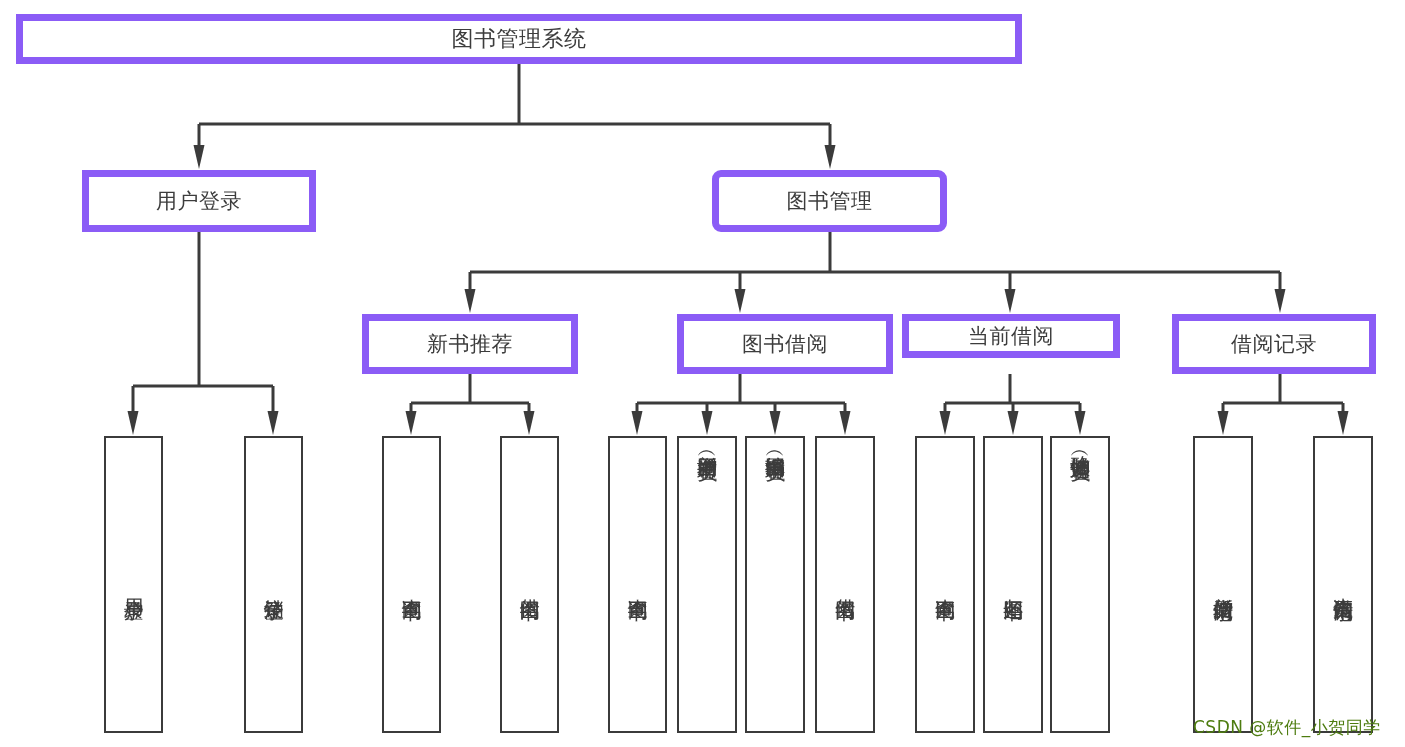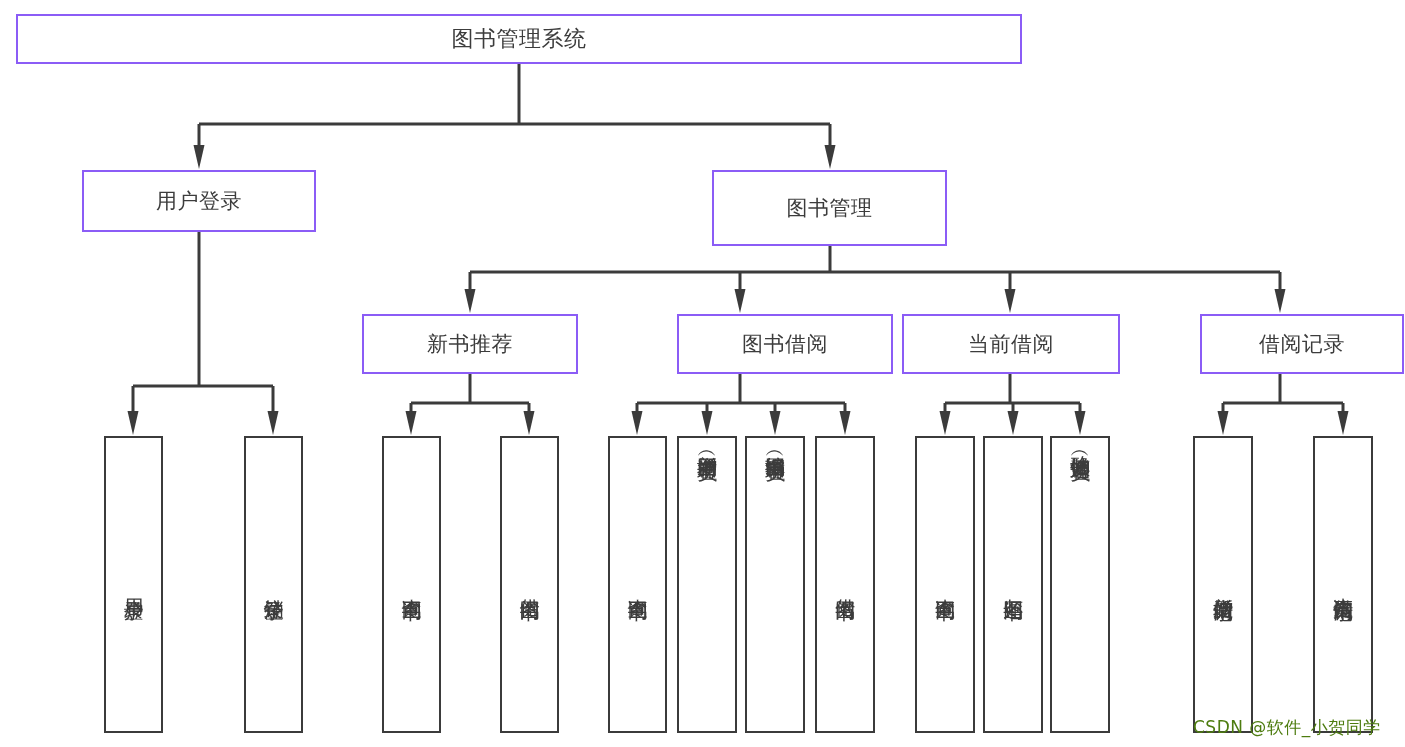--- a/index.html
+++ b/index.html
@@ -20,21 +20,21 @@
   #diagram-svg {
     position: absolute;
     left: 0;
     top: 0;
     width: 1405px;
     height: 747px;
   }
   .node-box {
     position: absolute;
     box-sizing: border-box;
-    border: 2px solid #8b5cf6;
+    border: 7px solid #8b5cf6;
     background: #ffffff;
     display: flex;
     align-items: center;
     justify-content: center;
     color: #3c3c3c;
     text-align: right;
   }
   .node-label-h {
     font-size: 21px;
     line-height: 1.15;
@@ -162,37 +162,37 @@
   </svg>
 
   <div class="node-box root" style="left:16px; top:14px; width:1006px; height:50px;">
     <span class="node-label-h">图书管理系统</span>
   </div>
 
   <div class="node-box" style="left:82px; top:170px; width:234px; height:62px;">
     <span class="node-label-h">用户登录</span>
   </div>
 
-  <div class="node-box" style="left:712px; top:170px; width:235px; height:76px;">
+  <div class="node-box" style="left:712px; top:170px; width:235px; height:62px;border-radius:9px;">
     <span class="node-label-h">图书管理</span>
   </div>
 
   <div class="node-box" style="left:362px; top:314px; width:216px; height:60px;">
     <span class="node-label-h">新书推荐</span>
   </div>
 
   <div class="node-box" style="left:632px; top:314px; width:216px; height:60px;margin-left:45px;">
     <span class="node-label-h">图书借阅</span>
   </div>
 
-  <div class="node-box" style="left:902px; top:314px; width:218px; height:60px;">
+  <div class="node-box" style="left:902px; top:314px; width:218px; height:44px;">
     <span class="node-label-h">当前借阅</span>
   </div>
 
-  <div class="node-box" style="left:1172px; top:314px; width:204px; height:60px;margin-left:28px;">
+  <div class="node-box" style="left:1172px; top:314px; width:204px; height:60px;">
     <span class="node-label-h">借阅记录</span>
   </div>
 
   <div class="leaf-box centered" style="left:104px; top:436px; width:59px; height:297px;">
     <span class="node-label-v">用户登录</span>
   </div>
   <div class="leaf-box centered" style="left:244px; top:436px; width:59px; height:297px;">
     <span class="node-label-v">注销登录</span>
   </div>
 

